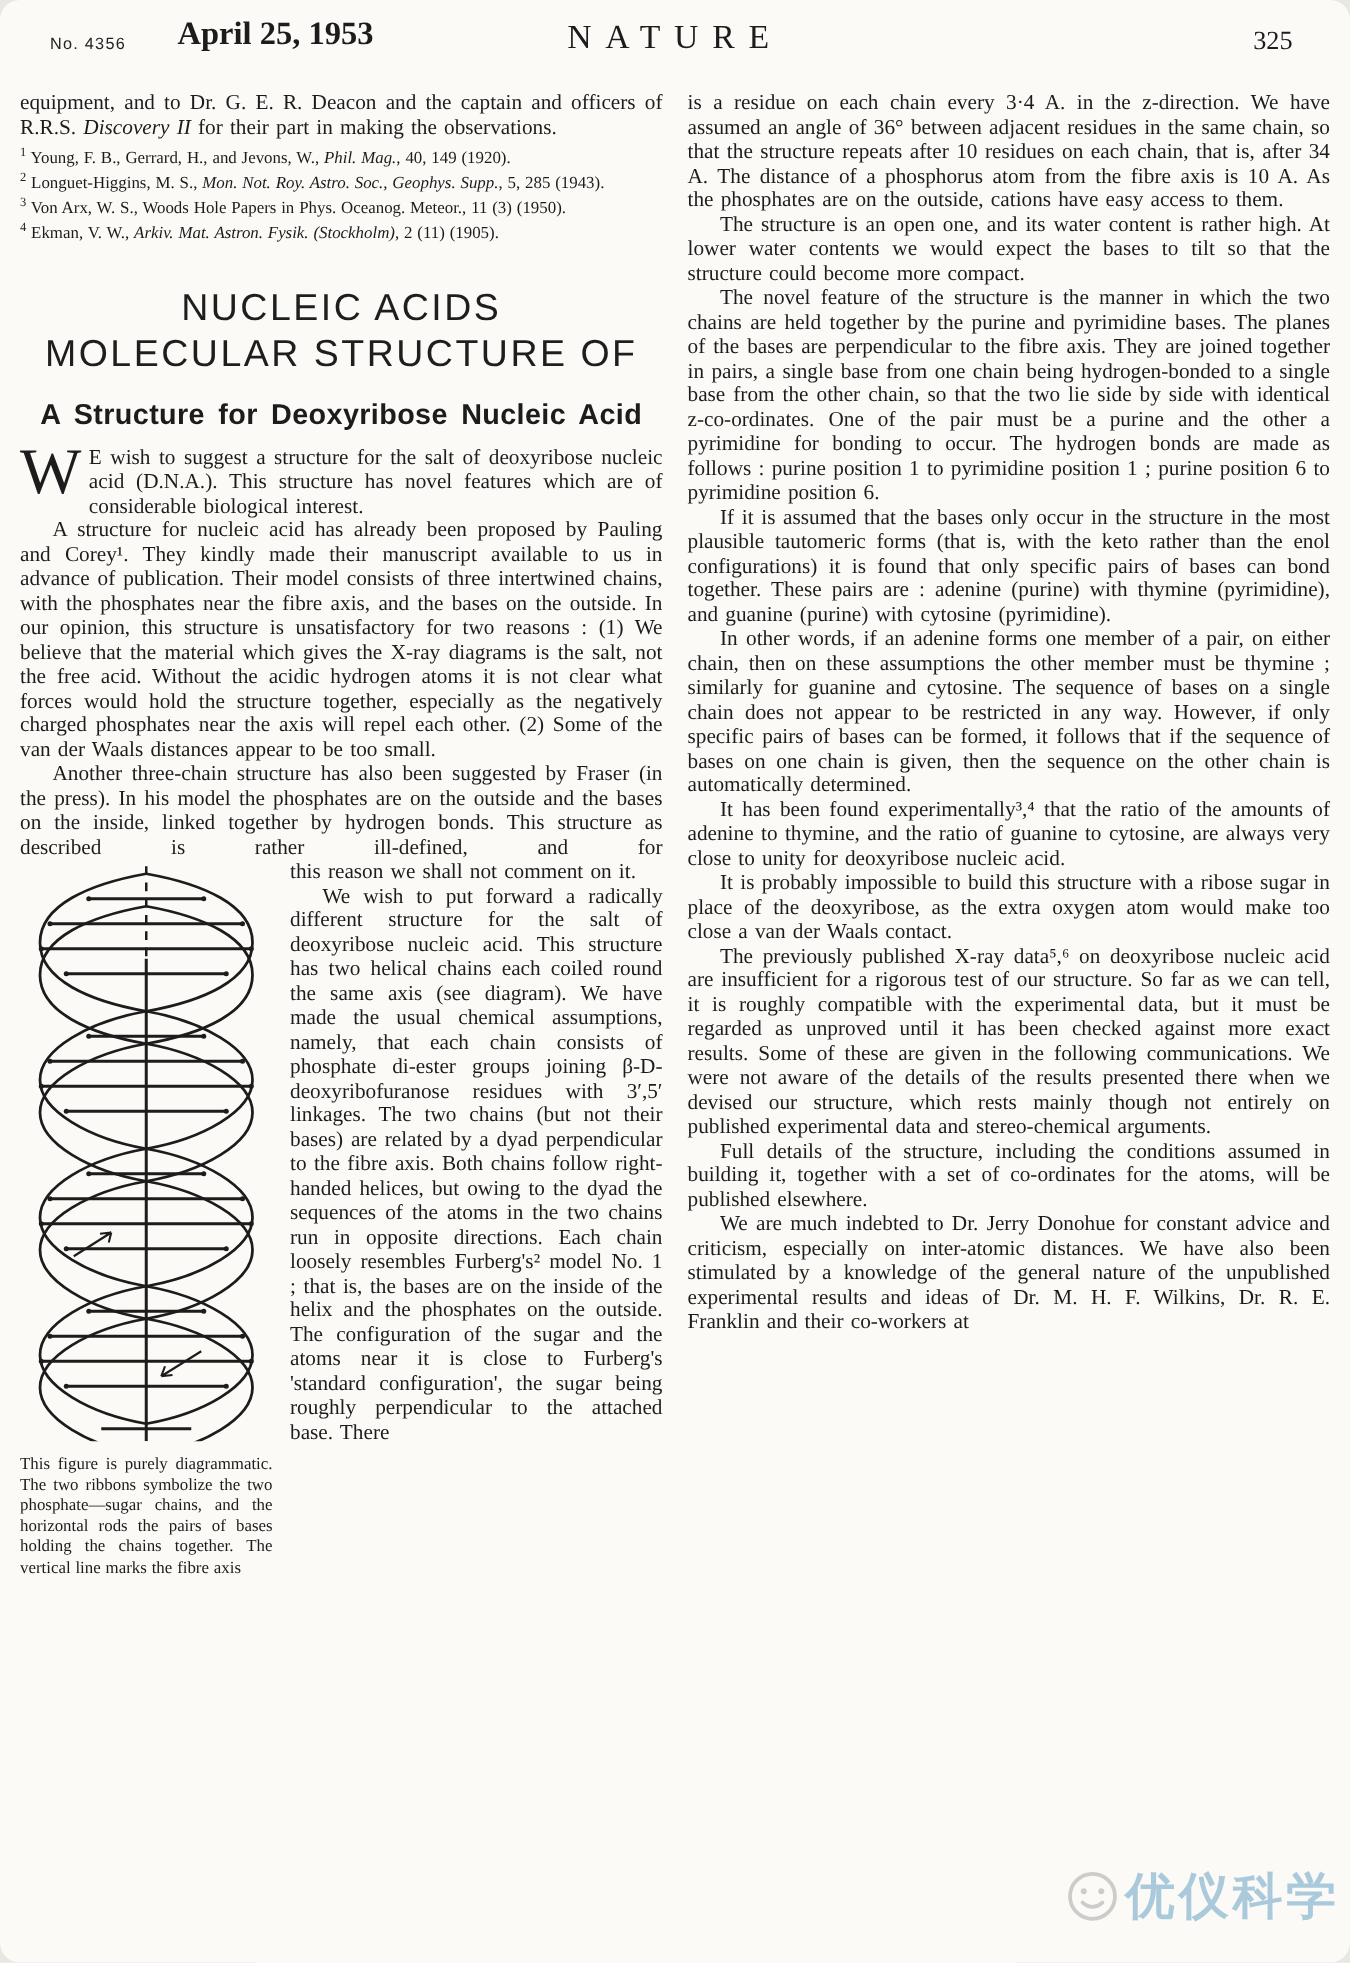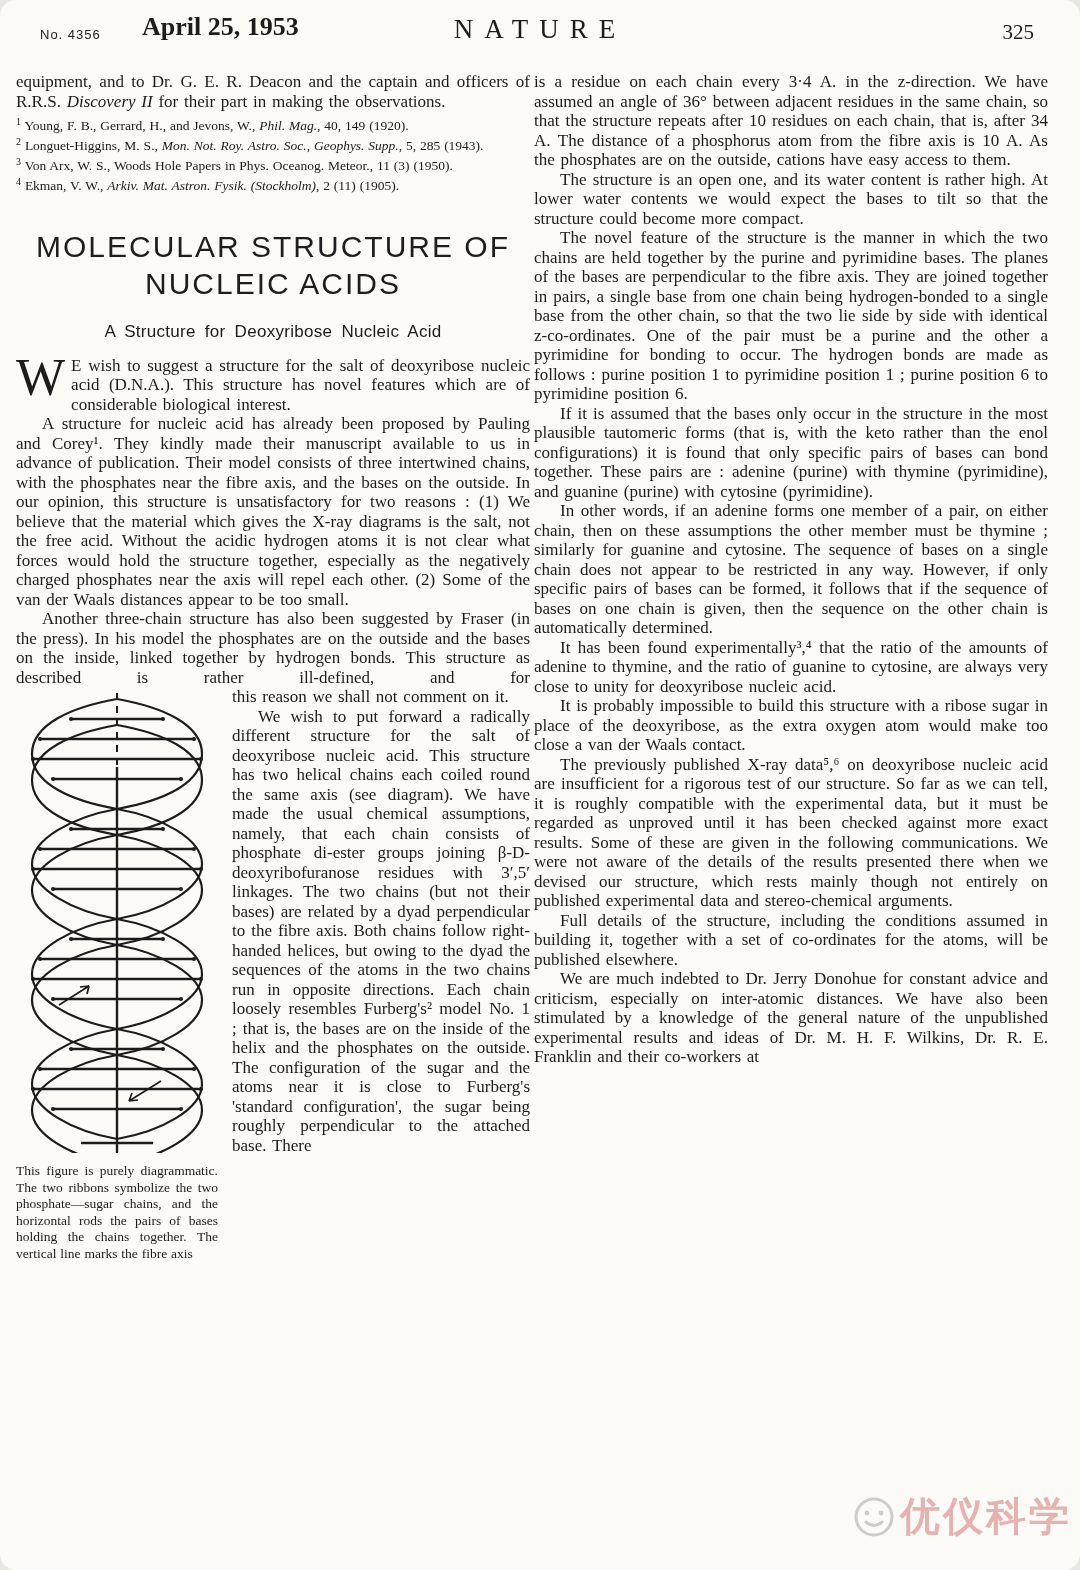--- a/index.html
+++ b/index.html
@@ -10,46 +10,46 @@
   }
   
   .header{position:relative;height:50px;}
   .issue{position:absolute;left:24px;top:17px;font-family:"Liberation Sans",sans-serif;
          font-size:13px;letter-spacing:1px;color:#222;}
   .date{position:absolute;left:126px;top:2px;font-size:26px;font-weight:bold;font-family:Liberation Serif, serif;}
   .journal{position:absolute;left:50%;transform:translateX(-50%);top:4px;
            font-size:27px;font-weight:normal;letter-spacing:11px;}
   .pageno{position:absolute;right:30px;top:10px;font-size:21px;}
   
-  .cols{display:flex;gap:4px;margin-top:12px;}
+  .cols{display:flex;gap:20px;margin-top:12px;}
   .col{width:514px;font-size:17px;line-height:19.5px;text-align:justify;}
   .p{margin:0;text-indent:26px;word-spacing:1.5px;}
   .noind{text-indent:0;}
   .lastjust{text-align-last:justify;}
   
   .refs{margin-top:7px;font-size:13.5px;line-height:16px;}
   .ref{margin:0 0 4px 0;padding-left:30px;text-indent:-30px;word-spacing:.5px;}
   .ref sup{font-size:10px;line-height:0;}
   
   .title{font-family:"Liberation Sans",sans-serif;font-weight:normal;font-size:30px;
          line-height:37px;letter-spacing:2px;text-align:center;margin:34px 0 0;color:#1e1e1e;}
   .title .tline{display:block;}
-  .subtitle{font-family:"Liberation Sans",sans-serif;font-size:17px;font-weight:normal;
+  .subtitle{font-family:"Liberation Sans",sans-serif;font-size:23px;font-weight:bold;
             text-align:center;margin:20px 0 14px;letter-spacing:.3px;word-spacing:4px;}
   .dropcap{float:left;font-size:52px;line-height:38px;padding:3px 6px 0 0;}
   
   .fig{float:left;width:202px;margin:4px 14px 0 0;}
   .fig svg{display:block;}
   .caption{font-size:13.5px;line-height:16.5px;text-align:justify;margin:10px 0 0;
            word-spacing:.5px;text-indent:0;}
   
   .watermark{position:absolute;right:8px;bottom:26px;display:flex;align-items:center;
              gap:5px;opacity:.32;pointer-events:none;z-index:5;}
   .watermark .wm-text{font-family:"Liberation Sans",sans-serif;font-size:40px;
-             font-weight:bold;color:#b91c1c;letter-spacing:3px;}
+             font-weight:bold;color:#0369a1;letter-spacing:3px;}
 </style>
 </head>
 <body>
 
 <div class="page">
 
   <div class="header">
     <span class="issue">No. 4356</span>
     <span class="date">April 25, 1953</span>
     <span class="journal">NATURE</span>
@@ -63,22 +63,22 @@
       <p class="p noind"><span>equipment, and to Dr. G. E. R. Deacon and the captain and officers of R.R.S. </span><i>Discovery II</i><span> for their part in making the observations.</span></p>
 
       <div class="refs">
         <p class="ref"><sup>1</sup> <span>Young, F. B., Gerrard, H., and Jevons, W., </span><i>Phil. Mag.</i><span>, 40, 149 (1920).</span></p>
         <p class="ref"><sup>2</sup> <span>Longuet-Higgins, M. S., </span><i>Mon. Not. Roy. Astro. Soc., Geophys. Supp.</i><span>, 5, 285 (1943).</span></p>
         <p class="ref"><sup>3</sup> <span>Von Arx, W. S., Woods Hole Papers in Phys. Oceanog. Meteor., </span><i></i><span>11 (3) (1950).</span></p>
         <p class="ref"><sup>4</sup> <span>Ekman, V. W., </span><i>Arkiv. Mat. Astron. Fysik. (Stockholm)</i><span>, 2 (11) (1905).</span></p>
       </div>
 
       <h1 class="title">
+        <span class="tline">NUCLEIC ACIDS</span>
         <span class="tline">MOLECULAR STRUCTURE OF</span>
-        <span class="tline">NUCLEIC ACIDS</span>
       </h1>
 
       <h2 class="subtitle">A Structure for Deoxyribose Nucleic Acid</h2>
 
       <p class="p noind"><span class="dropcap">W</span><span>E wish to suggest a structure for the salt of deoxyribose nucleic acid (D.N.A.). This structure has novel features which are of considerable biological interest.</span></p>
 
       <p class="p">A structure for nucleic acid has already been proposed by Pauling and Corey¹. They kindly made their manuscript available to us in advance of publication. Their model consists of three intertwined chains, with the phosphates near the fibre axis, and the bases on the outside. In our opinion, this structure is unsatisfactory for two reasons : (1) We believe that the material which gives the X-ray diagrams is the salt, not the free acid. Without the acidic hydrogen atoms it is not clear what forces would hold the structure together, especially as the negatively charged phosphates near the axis will repel each other. (2) Some of the van der Waals distances appear to be too small.</p>
 
       <p class="p lastjust">Another three-chain structure has also been suggested by Fraser (in the press). In his model the phosphates are on the outside and the bases on the inside, linked together by hydrogen bonds. This structure as described is rather ill-defined, and for</p>
 

